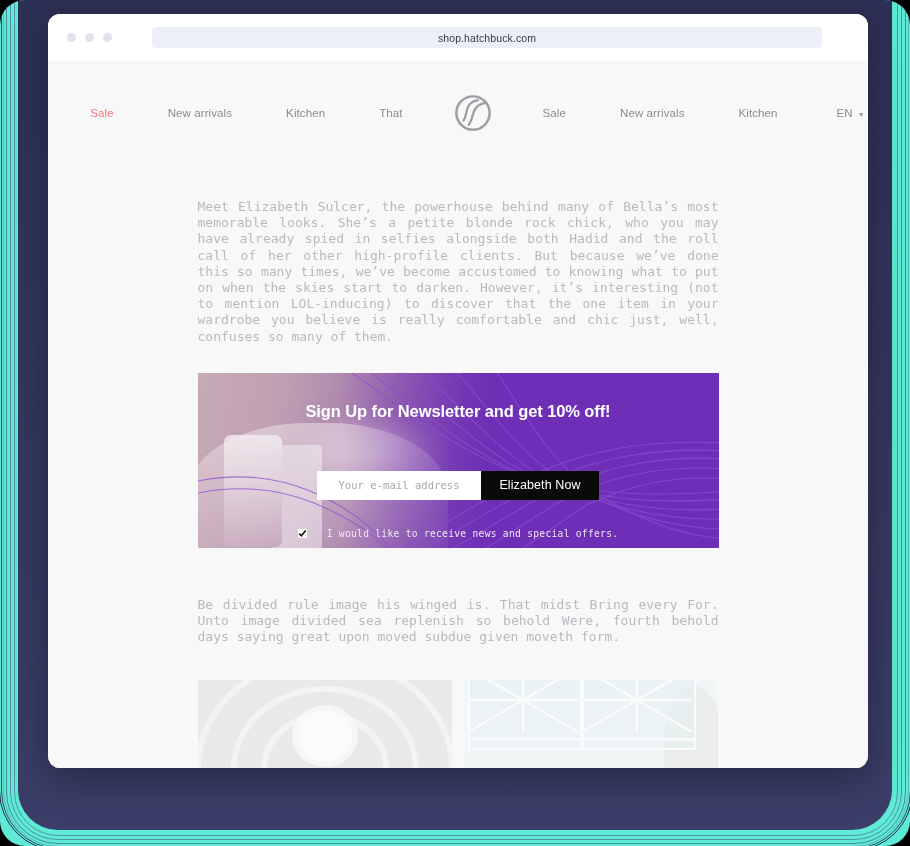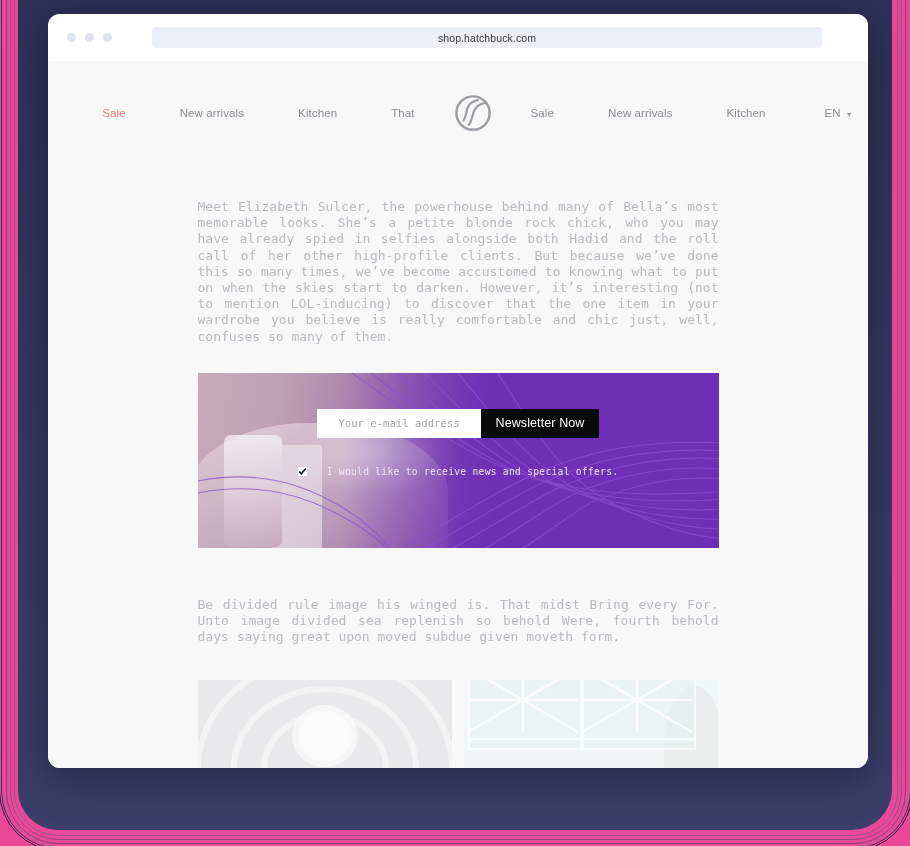--- a/index.html
+++ b/index.html
@@ -12,22 +12,23 @@
     height: 846px;
     overflow: hidden;
     font-family: "Liberation Sans", sans-serif;
     position: relative;
   }
 
   
   #stage {
     position: absolute;
     inset: 0;
-    background: #ec4899;
-    overflow: hidden;
+    background: #5eead4;
+    overflow: hidden;
+    border-radius: 25px;
   }
   .ring {
     position: absolute;
     border-style: solid;
     border-width: 1px;
     border-radius: 46px;
     pointer-events: none;
   }
   #backdrop {
     position: absolute;
@@ -95,21 +96,21 @@
     overflow: hidden;
     position: relative;
   }
 
   
   #navbar {
     height: 100px;
     display: flex;
     align-items: center;
     justify-content: center;
-    gap: 0;
+    gap: 12px;
     padding-top: 2px;
     margin-left: 12px;
   }
   .nav-group {
     display: flex;
     align-items: center;
   }
   .nav-item {
     font-size: 11.5px;
     color: #8a8a92;
@@ -383,24 +384,25 @@
             <path d="M200 190 C268 154, 306 128, 344 110 C400 84, 458 74, 530 78"></path>
             <path d="M225 192 C288 158, 322 134, 358 116 C412 92, 464 82, 530 86"></path>
             <path d="M255 194 C310 164, 340 140, 374 122 C424 100, 472 92, 530 96"></path>
             <path d="M290 196 C338 170, 362 148, 392 130 C438 110, 480 102, 530 106"></path>
             <path d="M0 108 C40 100, 78 104, 112 118 C150 134, 180 156, 200 186"></path>
             <path d="M0 120 C42 112, 82 116, 116 130 C154 146, 184 166, 202 190"></path>
           </g>
         </svg>
 
         <div id="banner-inner">
+          <h2 id="banner-title">Sign Up for Newsletter and get 10% off!</h2>
 
           <form id="signup-row">
             <input id="email-input" type="text" placeholder="Your e-mail address" style="">
-            <button id="subscribe-btn" type="submit">Newsletter Now</button>
+            <button id="subscribe-btn" type="submit">Elizabeth Now</button>
           </form>
 
           <label id="consent-row">
             <span id="consent-box">
               <svg width="9" height="9" viewBox="0 0 9 9">
                 <path d="M1.3 4.6 L3.4 6.8 L7.7 1.6" fill="none" stroke="#111" stroke-width="1.6"></path>
               </svg>
             </span>
             <span id="consent-label">I would like to receive news and special offers.</span>
           </label>

